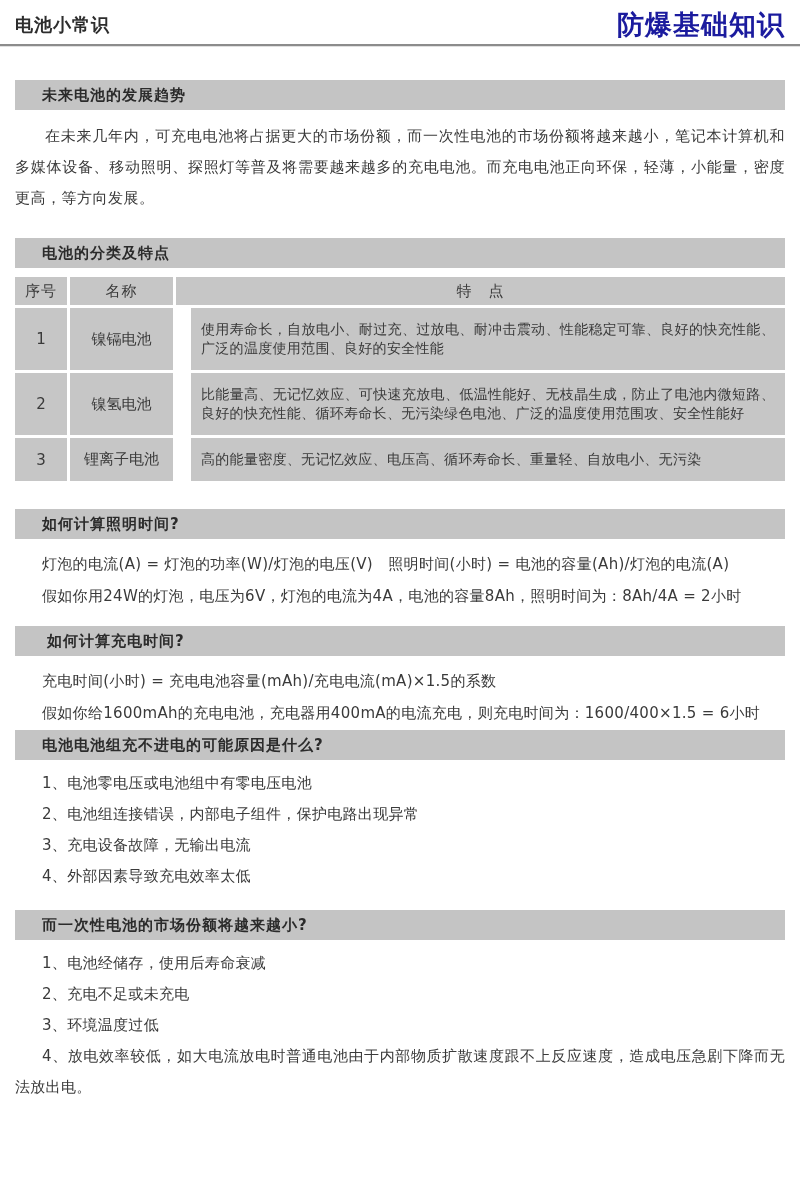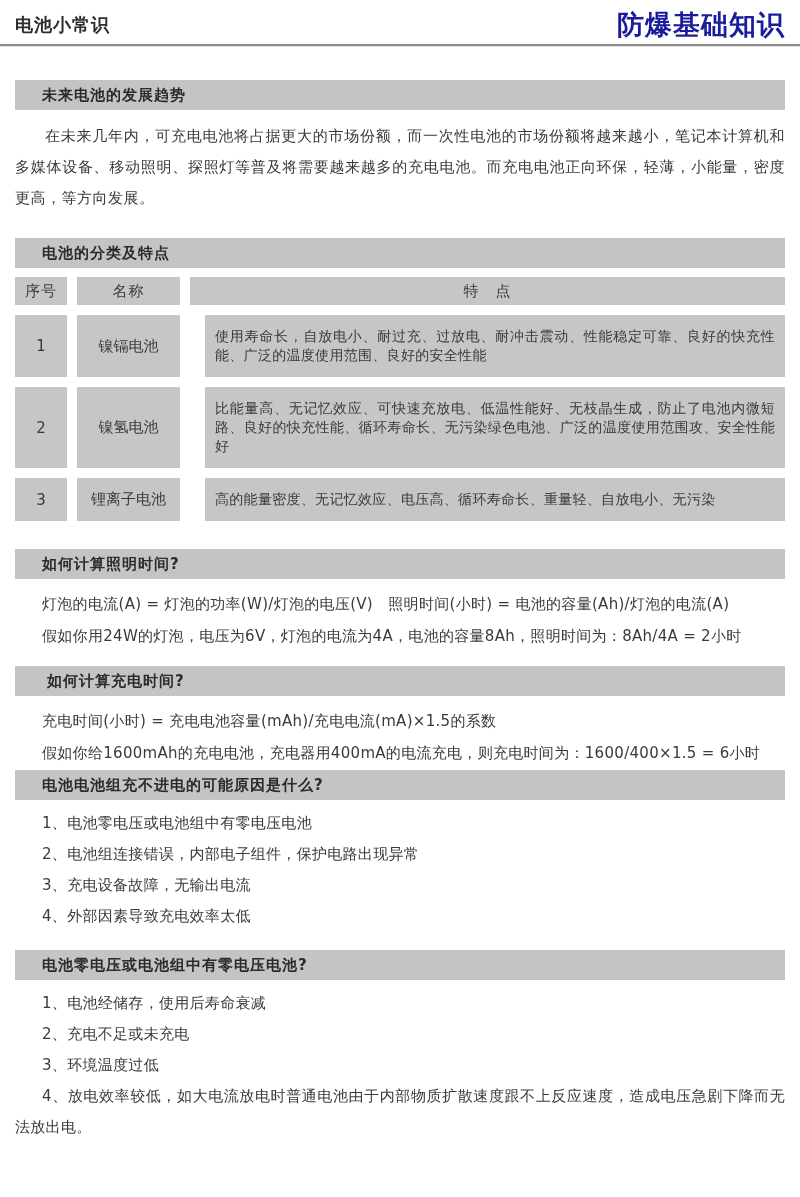--- a/index.html
+++ b/index.html
@@ -37,21 +37,21 @@
   .sec5{margin-top:1px;}
   .sec6{margin-top:18px;}
   
   .para{
     margin:11px 15px 0 15px;
     font-size:15px;line-height:31px;letter-spacing:0.5px;
     text-align:justify;text-indent:2em;color:#3a3a3a;
   }
   
   .tbl{
-    display:grid;grid-template-columns:52px 103px 1fr;gap:10px;
+    display:grid;grid-template-columns:52px 103px 1fr;gap:3px;
     margin:9px 15px 0 15px;
   }
   .th,.td{background:#c6c6c6;color:#3a3a3a;box-sizing:border-box;}
   .th{
     height:28px;display:flex;align-items:center;justify-content:center;
     font-size:15px;letter-spacing:1px;
   }
   .td.cnum,.td.cname{
     display:flex;align-items:center;justify-content:center;
     font-size:15px;min-height:38px;
@@ -130,21 +130,21 @@
     <div class="bar sec5">电池电池组充不进电的可能原因是什么?</div>
     <div class="list">
       <p>1、电池零电压或电池组中有零电压电池</p>
       <p>2、电池组连接错误，内部电子组件，保护电路出现异常</p>
       <p>3、充电设备故障，无输出电流</p>
       <p>4、外部因素导致充电效率太低</p>
     </div>
   </section>
 
   <section>
-    <div class="bar sec6">电池零电压或电池组中有零电压电池?</div>
+    <div class="bar sec6">而一次性电池的市场份额将越来越小?</div>
     <div class="list">
       <p>1、电池经储存，使用后寿命衰减</p>
       <p>2、充电不足或未充电</p>
       <p>3、环境温度过低</p>
       <p>4、放电效率较低，如大电流放电时普通电池由于内部物质扩散速度跟不上反应速度，造成电压急剧下降而无法放出电。</p>
     </div>
   </section>
 
 </div>
 

